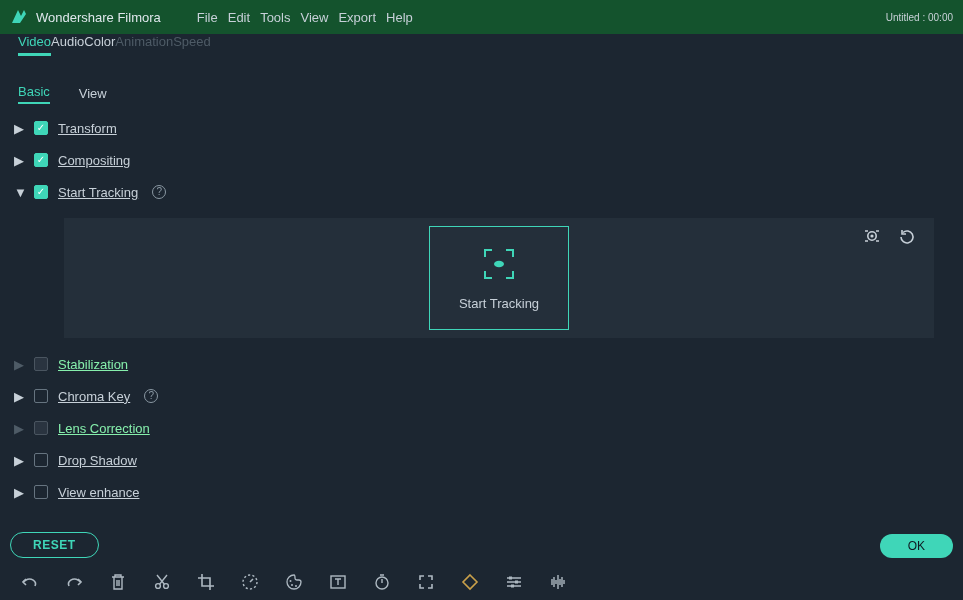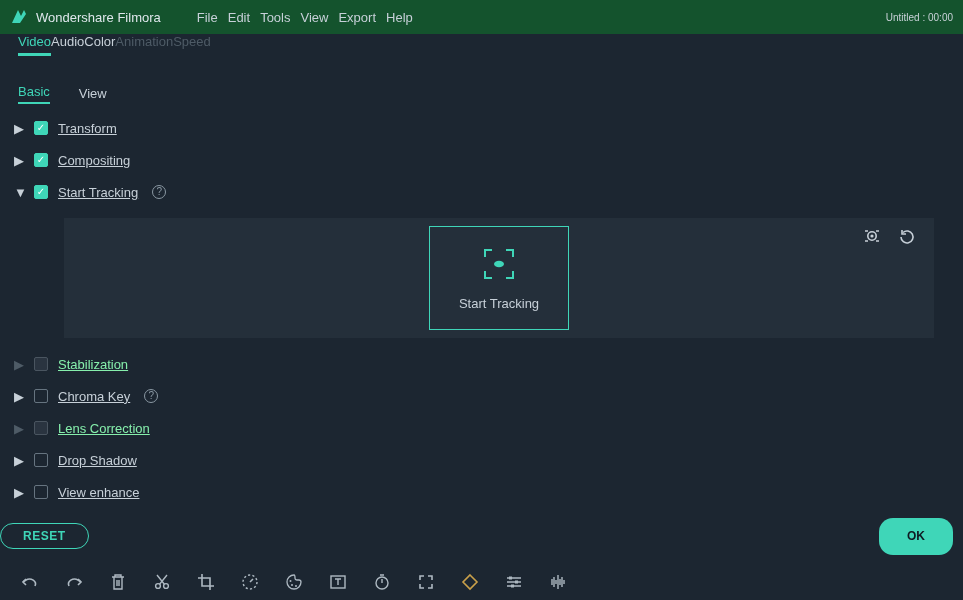--- a/index.html
+++ b/index.html
@@ -98,37 +98,37 @@
   }
   .mt-button .label { color: #c7d0d8; font-size: 13px; }
   .mt-corner-icons {
     position: absolute; right: 18px; top: 10px;
     display: flex; gap: 16px; color: #c7d0d8;
   }
   .mt-corner-icons span { cursor: pointer; display:inline-flex; }
 
   
   .footer-buttons {
-    position: absolute; left: 0; right: 10px; bottom: 42px;
+    position: absolute; left: 10px; right: 10px; bottom: 42px;
     height: 44px;
-    display: flex; align-items: center;
+    display: flex; align-items: flex-end;
   }
   .btn-reset {
     height: 26px; padding: 0 22px;
     border: 1px solid #3fd6b8; border-radius: 14px;
     background: transparent; color: #3fd6b8;
     font-weight: 600; font-size: 12px; letter-spacing: 0.5px;
     cursor: pointer;
   }
   .footer-buttons .spacer { flex: 1; }
   .btn-ok {
-    height: 37px; padding: 0 28px;
+    height: 24px; padding: 0 28px;
     border: none; border-radius: 14px;
     background: #3fd6b8; color: #0f1a22;
-    font-weight: 700; font-size: 12px;
+    font-weight: 400; font-size: 12px;
     cursor: pointer;
   }
 
   
   .bottom-toolbar {
     position: absolute; left: 0; right: 0; bottom: 0;
     height: 36px;
     background: #1c2631;
     display: flex; align-items: center;
     padding: 0 20px;

